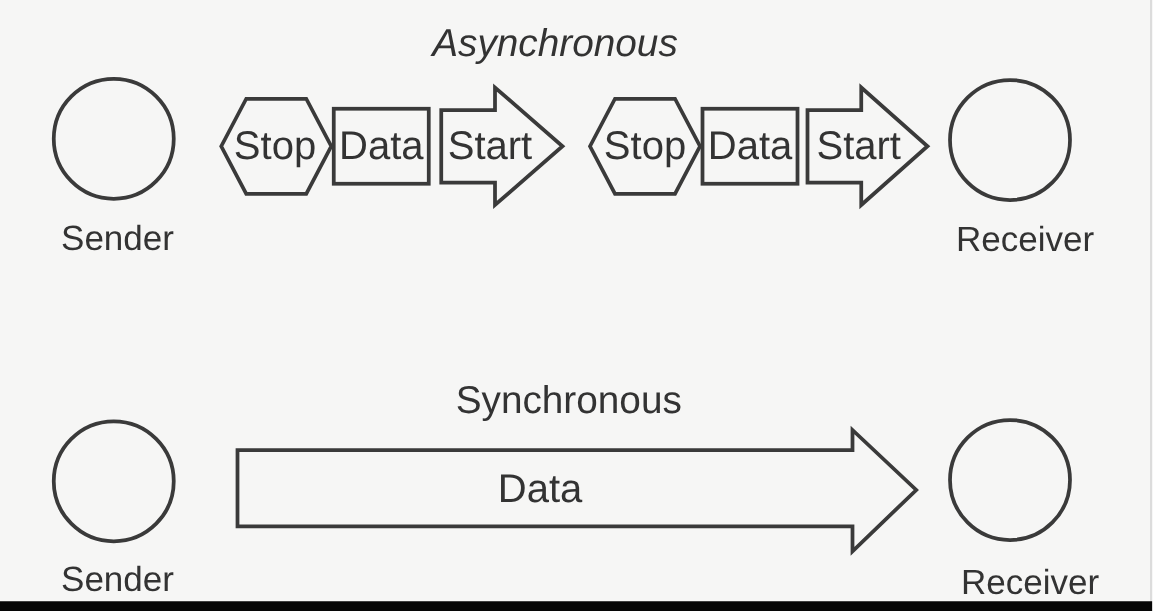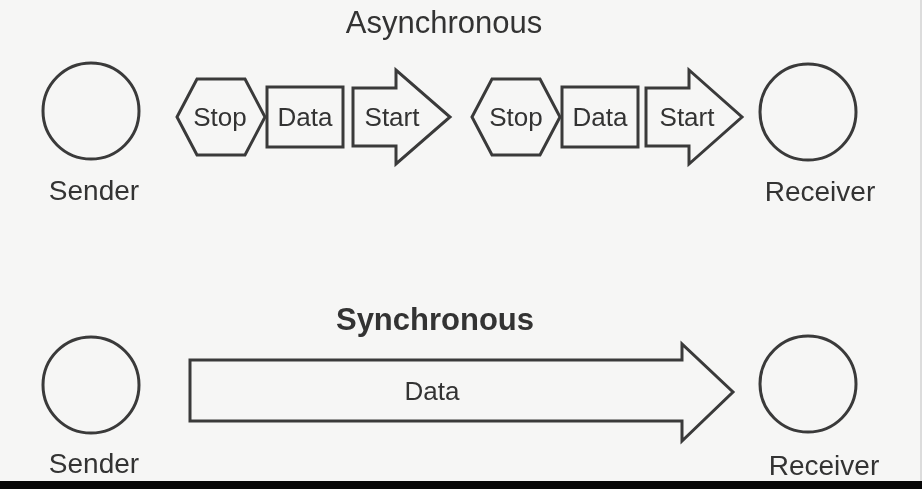--- a/index.html
+++ b/index.html
@@ -32,21 +32,21 @@
     position: absolute;
     color: var(--text, #333333);
     white-space: nowrap;
     line-height: 1.1;
   }
   .title-lbl {
     font-size: 31px;
     transform: translateX(-50%);
   }
   .shape-lbl {
-    font-size: 26px;
+    font-size: 32px;
     transform: translate(-50%, -50%);
   }
   .node-lbl {
     font-size: 28px;
     transform: translateX(-50%);
     text-align: right;
   }
   .bottom-bar {
     position: absolute;
     left: 0;
@@ -81,34 +81,34 @@
     <rect x="562" y="87" width="76" height="60"></rect>
     <polygon points="646,88 689,88 689,70 742,117 689,164 689,146 646,146"></polygon>
 
     <circle cx="808" cy="112" r="48"></circle>
 
     <circle cx="91" cy="385" r="48"></circle>
     <polygon points="190,360 682,360 682,344 733,392 682,441 682,421 190,421"></polygon>
     <circle cx="808" cy="384" r="48"></circle>
   </svg>
 
-  <div class="lbl title-lbl" style="left:444px; top:6px;">Asynchronous</div>
+  <div class="lbl title-lbl" style="left:444px; top:18px;font-style:italic;">Asynchronous</div>
 
   <div class="lbl shape-lbl" style="left:220px; top:117px;">Stop</div>
   <div class="lbl shape-lbl" style="left:305px; top:117px;">Data</div>
   <div class="lbl shape-lbl" style="left:392px; top:117px;">Start</div>
 
   <div class="lbl shape-lbl" style="left:516px; top:117px;">Stop</div>
   <div class="lbl shape-lbl" style="left:600px; top:117px;">Data</div>
   <div class="lbl shape-lbl" style="left:687px; top:117px;">Start</div>
 
   <div class="lbl node-lbl" style="left:94px; top:176px;">Sender</div>
   <div class="lbl node-lbl" style="left:820px; top:177px;">Receiver</div>
 
-  <div class="lbl title-lbl" style="left:435px; top:303px;font-weight:bold;">Synchronous</div>
+  <div class="lbl title-lbl" style="left:455px; top:303px;">Synchronous</div>
   <div class="lbl shape-lbl" style="left:432px; top:391px;">Data</div>
 
   <div class="lbl node-lbl" style="left:94px; top:449px;">Sender</div>
   <div class="lbl node-lbl" style="left:824px; top:451px;">Receiver</div>
 
   <div class="right-edge"></div>
   <div class="bottom-bar"></div>
 </div>
 
 </body></html>

